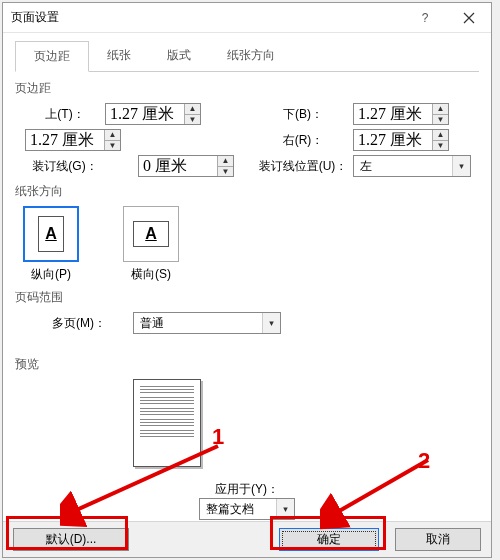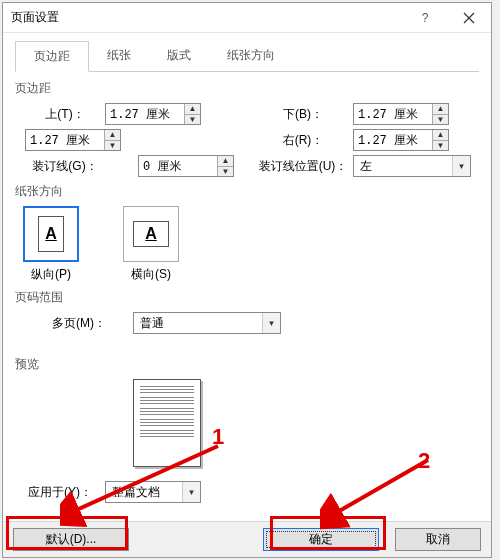--- a/index.html
+++ b/index.html
@@ -50,23 +50,23 @@
   .spin {
     display: flex;
     border: 1px solid #888;
     height: 22px;
     background: #fff;
   }
   .spin input {
     border: none;
     width: 78px;
     padding: 0 4px;
-    font-size: 12px;
+    font-size: 16px;
     outline: none;
-    font-family: Liberation Mono, monospace;
+    font-family: Liberation Serif, serif;
   }
   .spin .arrows {
     width: 16px;
     display: flex;
     flex-direction: column;
     border-left: 1px solid #aaa;
   }
   .spin .arrows div {
     flex: 1;
     display: flex;
@@ -295,34 +295,34 @@
           <div class="ln"></div>
           <div class="ln"></div>
         </div>
       <div class="blk">
           <div class="ln"></div>
           <div class="ln"></div>
           <div class="ln"></div>
         </div>
     </div>
 
-    <div class="row" style="margin-top:14px;">
+    <div class="row" style="margin-top:14px;flex-direction:column;">
       <span class="label" style="width:90px;">应用于(Y)：</span>
       <div class="select" style="width:96px;">
         <span class="val">整篇文档</span>
         <span class="arrow">▾</span>
       </div>
     </div>
 
   </div>
 
   <div class="buttons">
     <div class="btnp" style="width:116px;">默认(D)...</div>
     <div style="flex:1"></div>
-    <div class="btnp ok" style="width:116px; margin-right:16px;">确定</div>
+    <div class="btnp ok" style="width:100px; margin-right:16px;">确定</div>
     <div class="btnp" style="width:86px;">取消</div>
   </div>
 </div>
 
 <div class="hl-red" style="left:6px; top:516px; width:122px; height:34px;"></div>
 <div class="hl-red" style="left:270px; top:516px; width:116px; height:34px;"></div>
 <span class="callout-num" style="left:212px; top:424px;">1</span>
 <span class="callout-num" style="left:418px; top:448px;">2</span>
 
 <svg class="arrow-red" style="left:60px; top:440px;" width="170" height="90">

